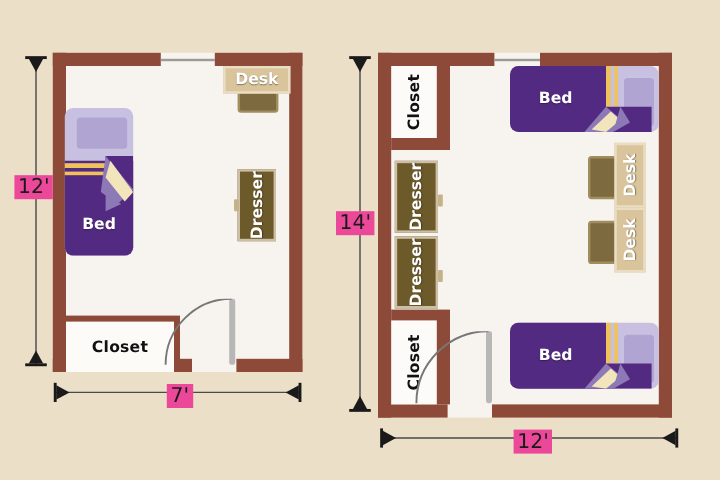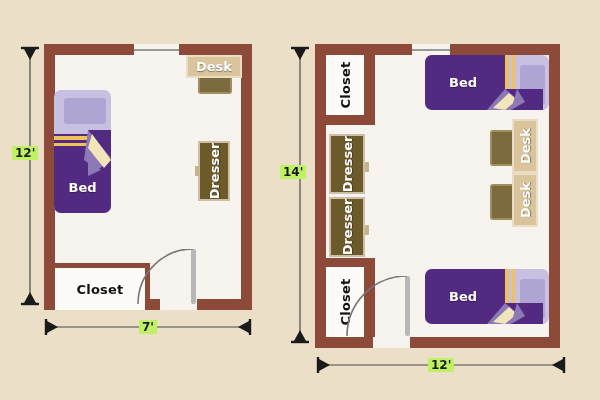--- a/index.html
+++ b/index.html
@@ -66,22 +66,22 @@
   .bed-stripe{position:absolute;background:#f0c35a;}
   .bed-label{position:absolute;color:#fff;font-size:13px;font-weight:bold;
     text-shadow:0 1px 1px rgba(0,0,0,.35);
     display:flex;align-items:center;justify-content:center;}
   .fold{position:absolute;}
 
   
   .door-panel{position:absolute;background:#b7b7b7;border-radius:2px;}
   .door-arc{position:absolute;}
   .dim-label{
-    position:absolute;font-size:12px;font-weight:bold;color:#1a1a1a;
-    background:#bef264;padding:0 3px;white-space:nowrap;
+    position:absolute;font-size:17px;font-weight:normal;color:#1a1a1a;
+    background:#ec4899;padding:0 3px;white-space:nowrap;
   }
   .dim-svg{position:absolute;overflow:visible;}
 </style>
 </head>
 <body>
 
 <div class="stage">
 
   <div class="abs" style="left:44px;top:44px;width:208px;height:266px;">
 
@@ -234,21 +234,21 @@
 
   </div>
 
   <svg class="dim-svg" width="24" height="320" viewBox="0 0 24 320" style="left:288px;top:40px;">
     <line x1="12" y1="8" x2="12" y2="302" stroke="#4a4a4a" stroke-width="1.2"></line>
     <line x1="3" y1="8" x2="21" y2="8" stroke="#1a1a1a" stroke-width="2.4"></line>
     <line x1="3" y1="302" x2="21" y2="302" stroke="#1a1a1a" stroke-width="2.4"></line>
     <polygon points="12,20 6,9 18,9" fill="#1a1a1a"></polygon>
     <polygon points="12,290 6,301 18,301" fill="#1a1a1a"></polygon>
   </svg>
-  <div class="dim-label" style="left:280px;top:165px;">14'</div>
+  <div class="dim-label" style="left:280px;top:176px;">14'</div>
 
   <svg class="dim-svg" width="262" height="24" viewBox="0 0 262 24" style="left:310px;top:353px;">
     <line x1="8" y1="12" x2="254" y2="12" stroke="#4a4a4a" stroke-width="1.2"></line>
     <line x1="8" y1="4" x2="8" y2="20" stroke="#1a1a1a" stroke-width="2.4"></line>
     <line x1="254" y1="4" x2="254" y2="20" stroke="#1a1a1a" stroke-width="2.4"></line>
     <polygon points="20,12 9,6 9,18" fill="#1a1a1a"></polygon>
     <polygon points="242,12 253,6 253,18" fill="#1a1a1a"></polygon>
   </svg>
   <div class="dim-label" style="left:428px;top:358px;">12'</div>
 

